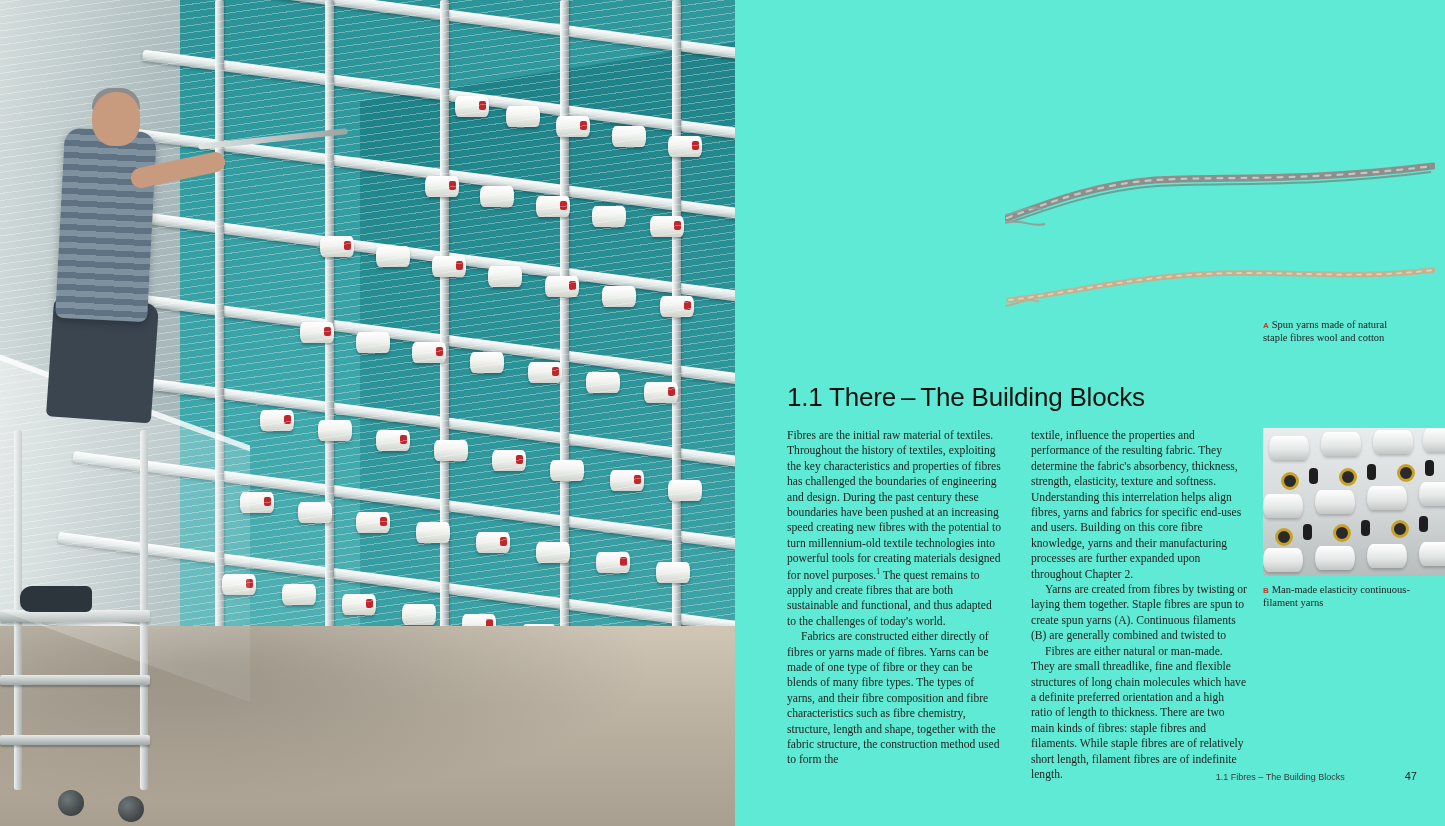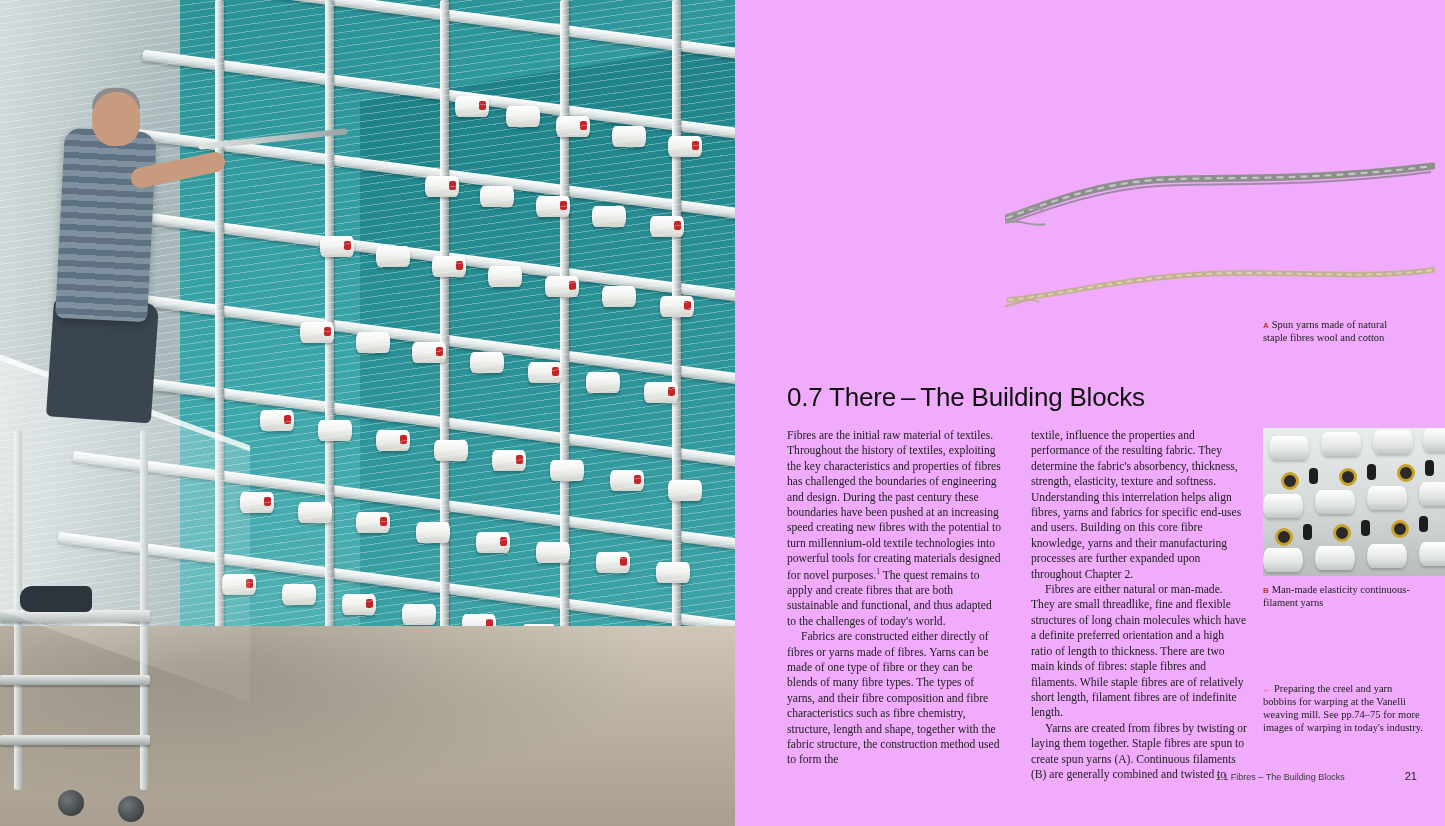--- a/index.html
+++ b/index.html
@@ -188,21 +188,21 @@
     background: linear-gradient(125deg, rgba(255,255,255,0.45), rgba(255,255,255,0.05));
     transform: skewY(20deg);
     border-top: 6px solid rgba(255,255,255,0.8);
   }
 
   
   .right-page {
     position: absolute;
     left: 735px; top: 0;
     width: 710px; height: 826px;
-    background: #f0abfc;
+    background: #5eead4;
   }
   .yarn-photo {
     position: absolute;
     left: 260px; top: 130px;
     width: 450px; height: 230px;
   }
   .yarn-grey {
     position: absolute;
     left: 10px; top: 30px;
     width: 430px; height: 70px;
@@ -441,33 +441,33 @@
         <path d="M0,46 C16,44 22,36 34,42" stroke="#bfae8d" stroke-width="1.8" fill="none"></path>
       </svg>
     </div>
 
     <div class="caption caption-a">
       <span class="marker">A</span>
       <span>Spun yarns made of natural staple fibres wool and cotton</span>
     </div>
 
     <h1 class="section-title">
-      <span>0.7</span>
+      <span>1.1</span>
       <span>There – The Building Blocks</span>
     </h1>
 
     <div class="cols">
       <div class="col">
         <p><span>Fibres are the initial raw material of textiles. Throughout the history of textiles, exploiting the key characteristics and properties of fibres has challenged the boundaries of engineering and design. During the past century these boundaries have been pushed at an increasing speed creating new fibres with the potential to turn millennium-old textile technologies into powerful tools for creating materials designed for novel purposes.</span><sup>1</sup> <span>The quest remains to apply and create fibres that are both sustainable and functional, and thus adapted to the challenges of today's world.</span></p>
         <p class="indent">Fabrics are constructed either directly of fibres or yarns made of fibres. Yarns can be made of one type of fibre or they can be blends of many fibre types. The types of yarns, and their fibre composition and fibre characteristics such as fibre chemistry, structure, length and shape, together with the fabric structure, the construction method used to form the</p>
       </div>
       <div class="col">
         <p>textile, influence the properties and performance of the resulting fabric. They determine the fabric's absorbency, thickness, strength, elasticity, texture and softness. Understanding this interrelation helps align fibres, yarns and fabrics for specific end-uses and users. Building on this core fibre knowledge, yarns and their manufacturing processes are further expanded upon throughout Chapter 2.</p>
+        <p class="indent">Yarns are created from fibres by twisting or laying them together. Staple fibres are spun to create spun yarns (A). Continuous filaments (B) are generally combined and twisted to</p>
         <p class="indent">Fibres are either natural or man-made. They are small threadlike, fine and flexible structures of long chain molecules which have a definite preferred orientation and a high ratio of length to thickness. There are two main kinds of fibres: staple fibres and filaments. While staple fibres are of relatively short length, filament fibres are of indefinite length.</p>
-        <p class="indent">Yarns are created from fibres by twisting or laying them together. Staple fibres are spun to create spun yarns (A). Continuous filaments (B) are generally combined and twisted to</p>
       </div>
     </div>
 
     <div class="photo-b">
       <div class="pb-bg"></div>
       <div class="cone" style="left:6px;  top:8px;"></div>
       <div class="cone" style="left:58px; top:4px;"></div>
       <div class="cone" style="left:110px;top:2px;"></div>
       <div class="cone" style="left:160px;top:0px;"></div>
 
@@ -494,23 +494,19 @@
       <div class="cone" style="left:52px; top:118px;"></div>
       <div class="cone" style="left:104px;top:116px;"></div>
       <div class="cone" style="left:156px;top:114px;"></div>
     </div>
 
     <div class="caption caption-b">
       <span class="marker">B</span>
       <span>Man-made elasticity continuous-filament yarns</span>
     </div>
 
-    <div class="caption caption-c">
-      <span class="marker">←</span>
-      <span>Preparing the creel and yarn bobbins for warping at the Vanelli weaving mill. See pp.74–75 for more images of warping in today's industry.</span>
-    </div>
 
     <div class="footer">
       <span>1.1  Fibres – The Building Blocks</span>
-      <span class="folio">21</span>
+      <span class="folio">47</span>
     </div>
   </div>
 </div>
 
 </body></html>

